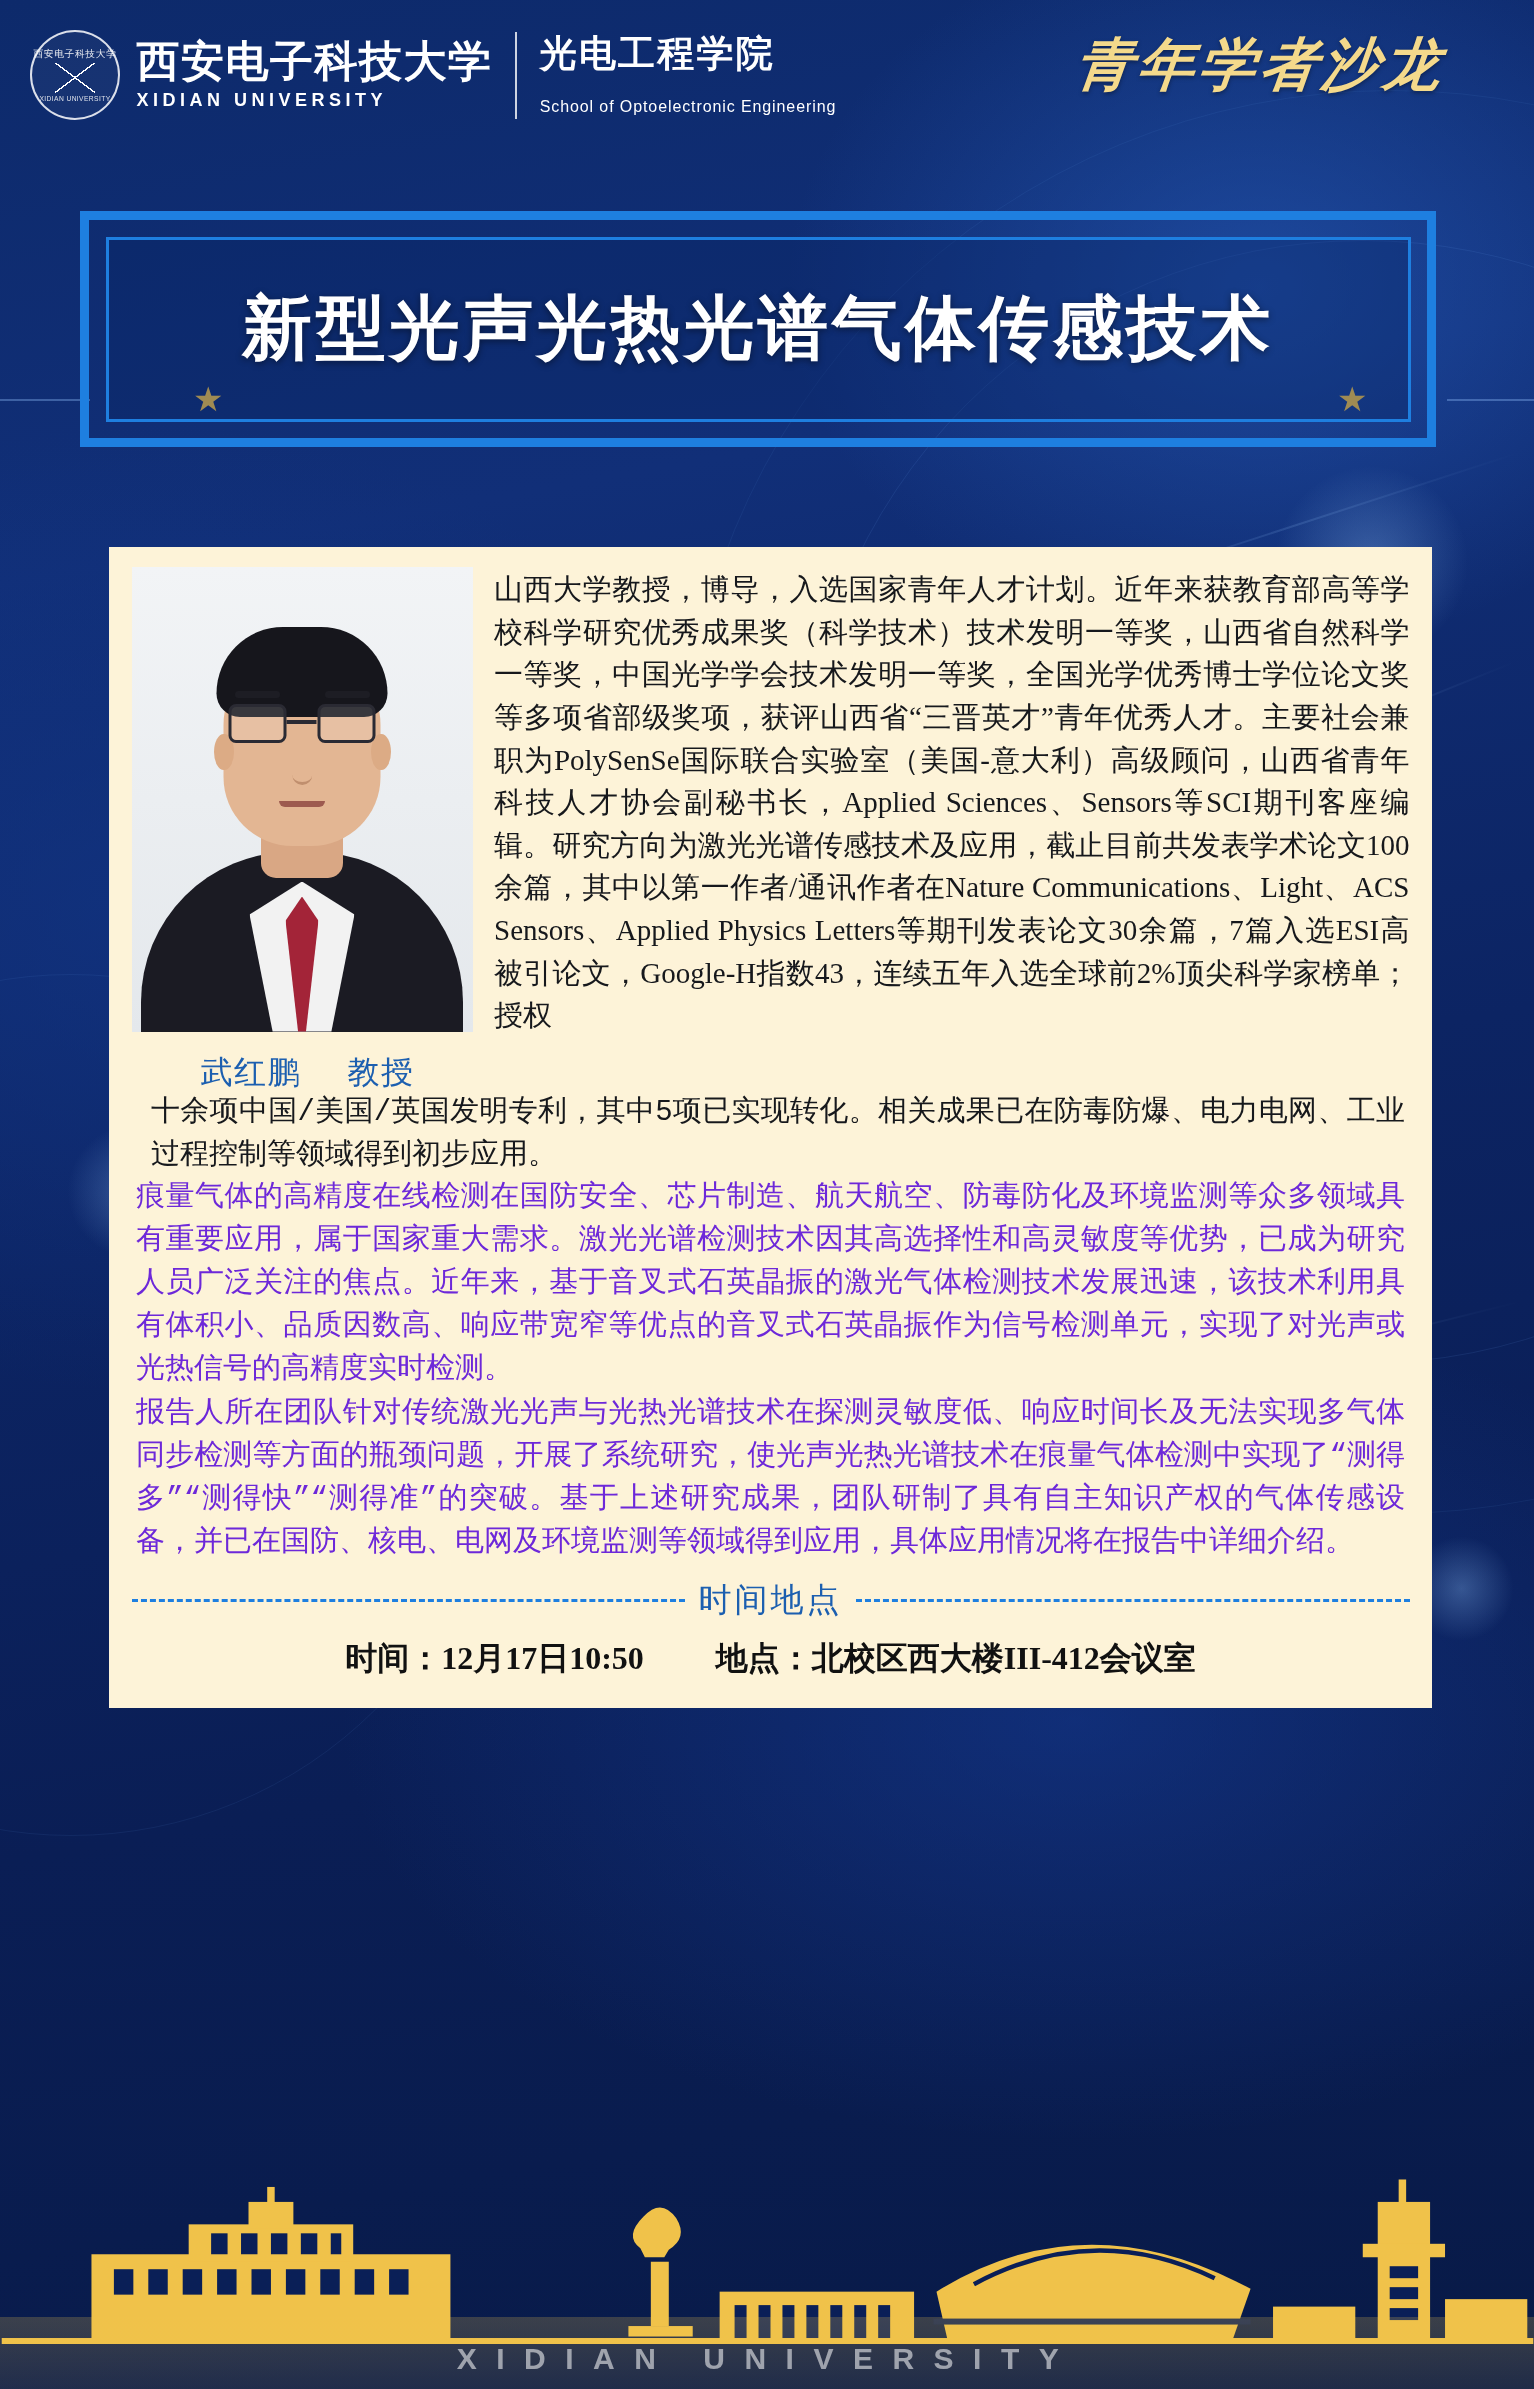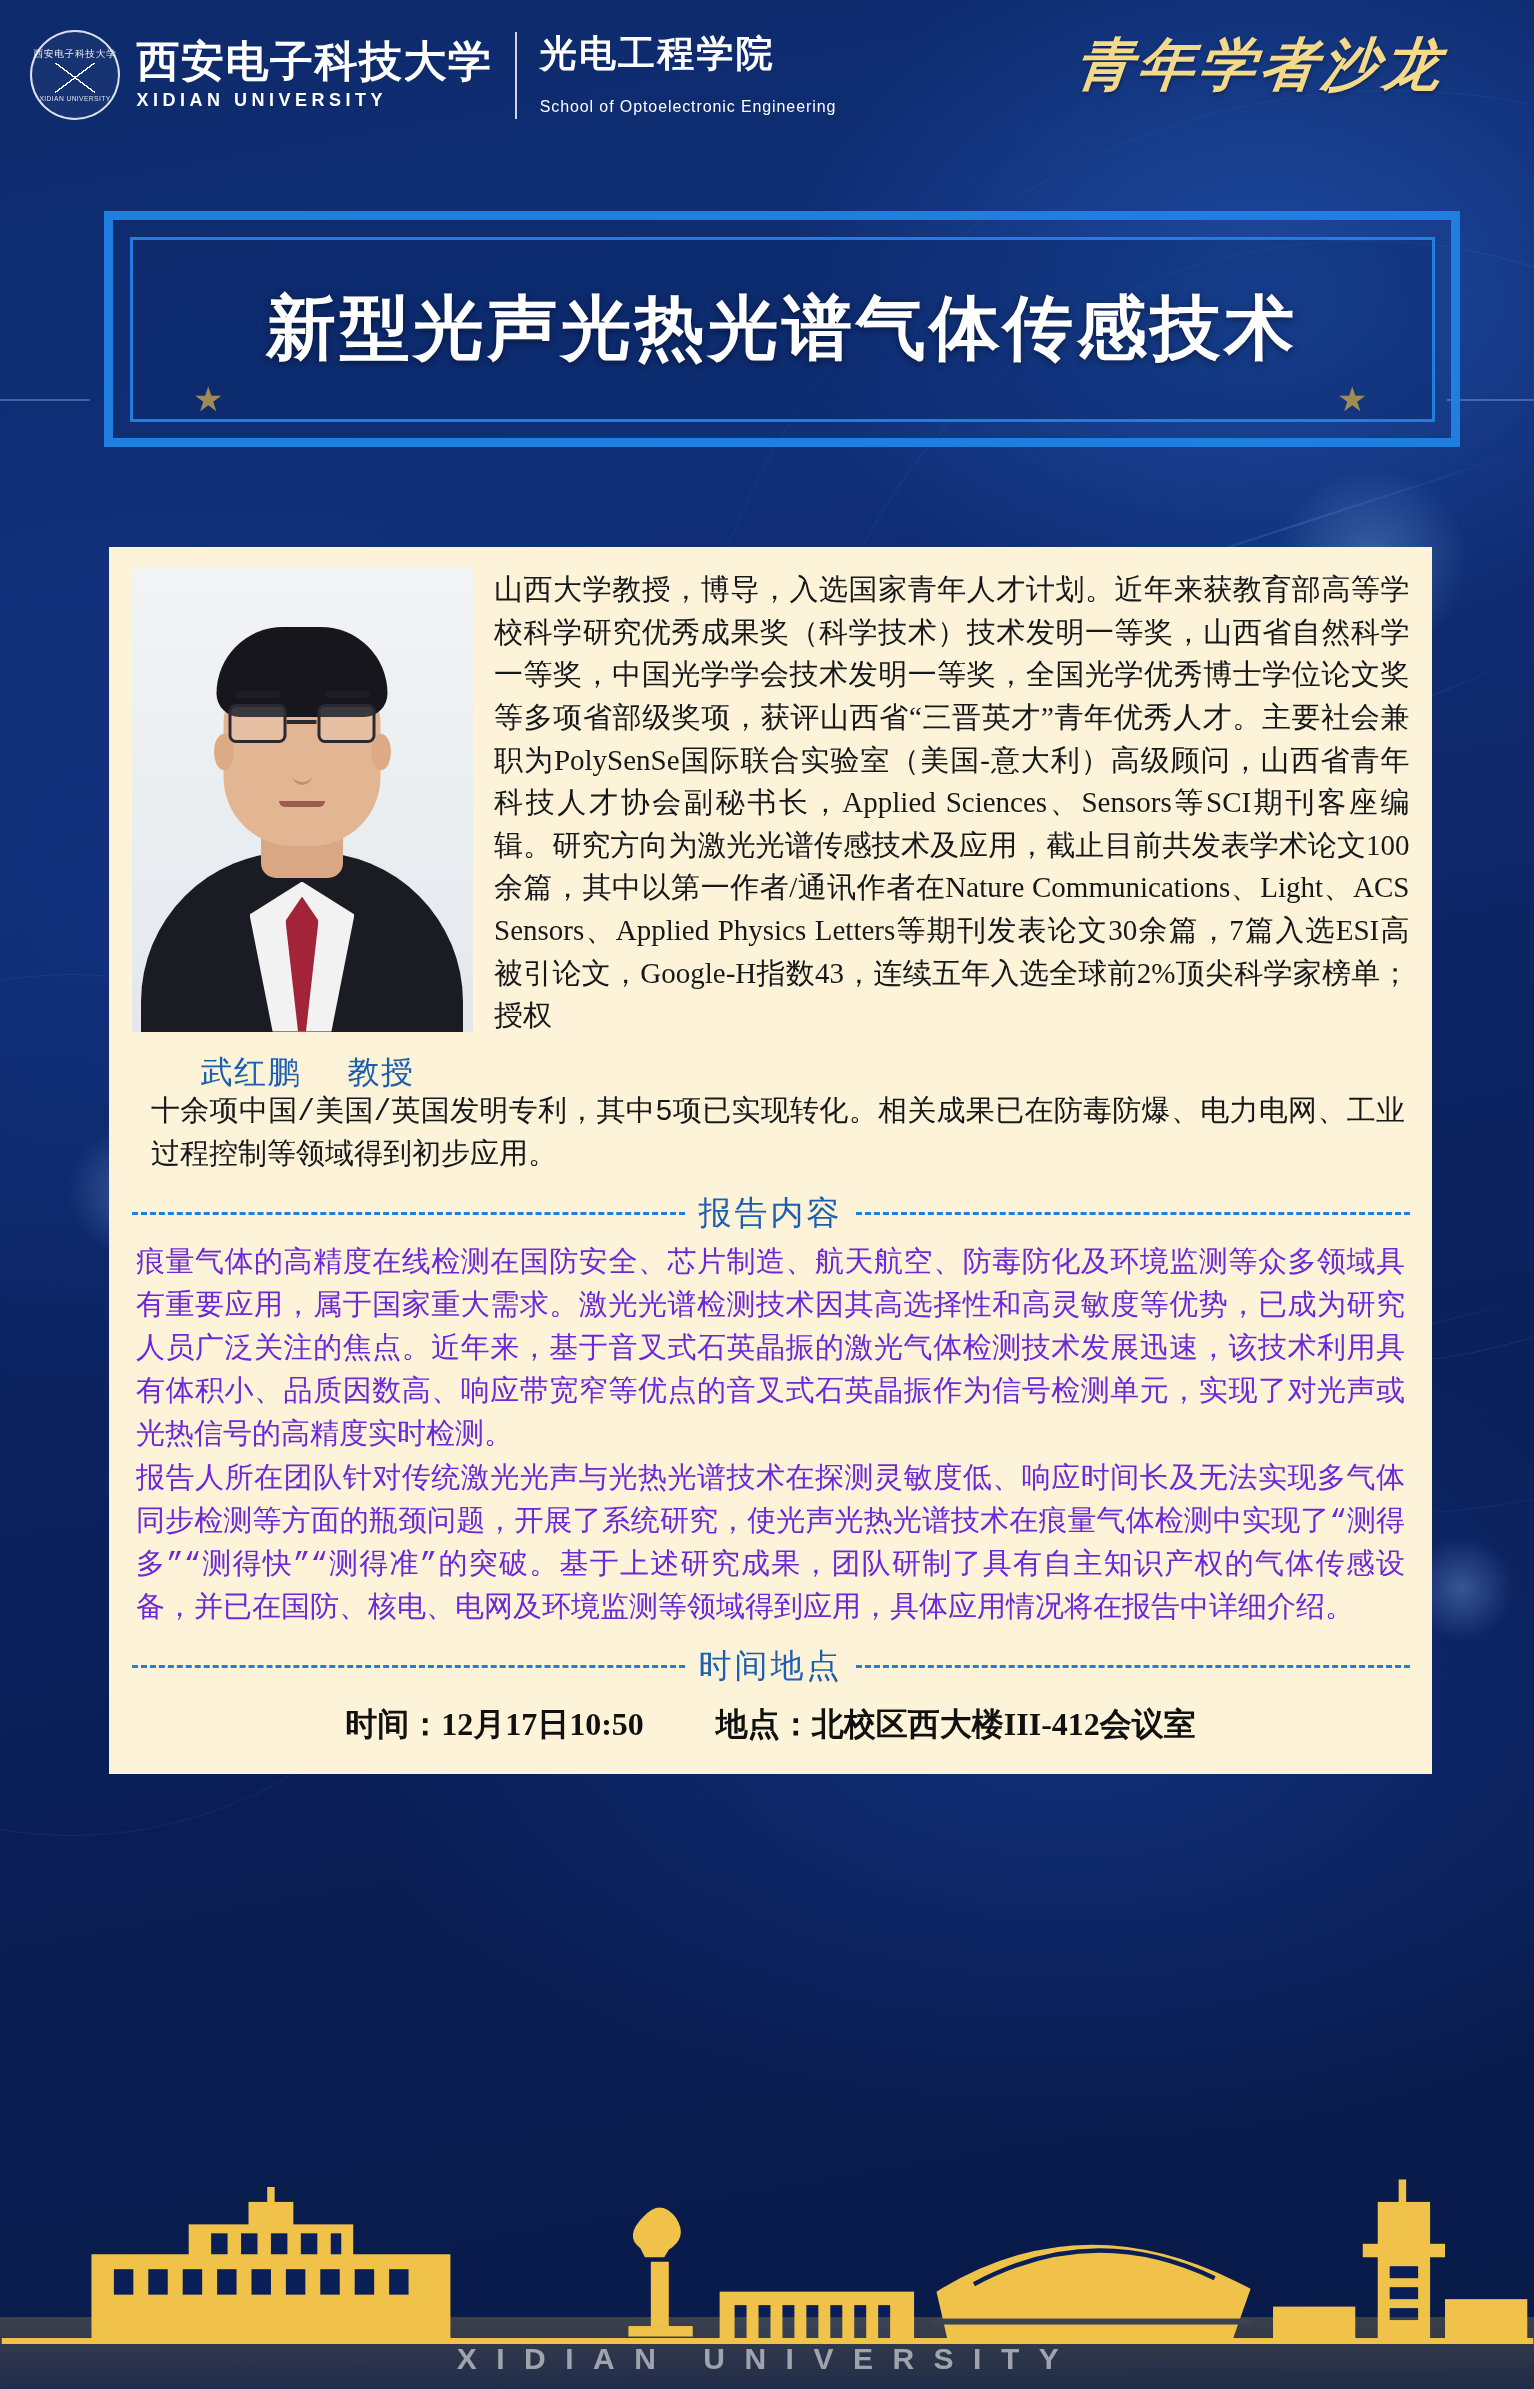--- a/index.html
+++ b/index.html
@@ -113,21 +113,21 @@
     font-style: italic;
     color: #f4d98b;
     letter-spacing: 4.5px;
     transform: skewX(-6deg);
     text-shadow: 0 1.5px 4.5px rgba(0,0,0,.35);
   }
 
   
   .title-banner {
     position: absolute;
-    left: 104px; top: 211px;
+    left: 80px; top: 211px;
     width: 1356px; height: 236px;
     border: 9px solid #1e7fe0;
     background: transparent;
   }
   .title-inner {
     position: absolute;
     left: 16.5px; top: 16.5px; right: 16.5px; bottom: 16.5px;
     border: 3px solid #1e7fe0;
     display: flex; align-items: center; justify-content: center;
     background: rgba(10,38,100,0.35);
@@ -414,25 +414,20 @@
           <span>武红鹏</span>
           <span class="gap"></span>
           <span>教授</span>
         </div>
       </div>
       <div class="bio-text">山西大学教授，博导，入选国家青年人才计划。近年来获教育部高等学校科学研究优秀成果奖（科学技术）技术发明一等奖，山西省自然科学一等奖，中国光学学会技术发明一等奖，全国光学优秀博士学位论文奖等多项省部级奖项，获评山西省“三晋英才”青年优秀人才。主要社会兼职为PolySenSe国际联合实验室（美国-意大利）高级顾问，山西省青年科技人才协会副秘书长，Applied Sciences、Sensors等SCI期刊客座编辑。研究方向为激光光谱传感技术及应用，截止目前共发表学术论文100余篇，其中以第一作者/通讯作者在Nature Communications、Light、ACS Sensors、Applied Physics Letters等期刊发表论文30余篇，7篇入选ESI高被引论文，Google-H指数43，连续五年入选全球前2%顶尖科学家榜单；授权</div>
     </div>
 
     <div class="bio-tail">十余项中国/美国/英国发明专利，其中5项已实现转化。相关成果已在防毒防爆、电力电网、工业过程控制等领域得到初步应用。</div>
 
-    <div class="divider">
-      <span class="dash"></span>
-      <span class="divider-label">报告内容</span>
-      <span class="dash"></span>
-    </div>
 
     <div class="body-text">
       <p>痕量气体的高精度在线检测在国防安全、芯片制造、航天航空、防毒防化及环境监测等众多领域具有重要应用，属于国家重大需求。激光光谱检测技术因其高选择性和高灵敏度等优势，已成为研究人员广泛关注的焦点。近年来，基于音叉式石英晶振的激光气体检测技术发展迅速，该技术利用具有体积小、品质因数高、响应带宽窄等优点的音叉式石英晶振作为信号检测单元，实现了对光声或光热信号的高精度实时检测。</p>
       <p>报告人所在团队针对传统激光光声与光热光谱技术在探测灵敏度低、响应时间长及无法实现多气体同步检测等方面的瓶颈问题，开展了系统研究，使光声光热光谱技术在痕量气体检测中实现了“测得多”“测得快”“测得准”的突破。基于上述研究成果，团队研制了具有自主知识产权的气体传感设备，并已在国防、核电、电网及环境监测等领域得到应用，具体应用情况将在报告中详细介绍。</p>
     </div>
 
     <div class="divider">
       <span class="dash"></span>
       <span class="divider-label">时间地点</span>
       <span class="dash"></span>

